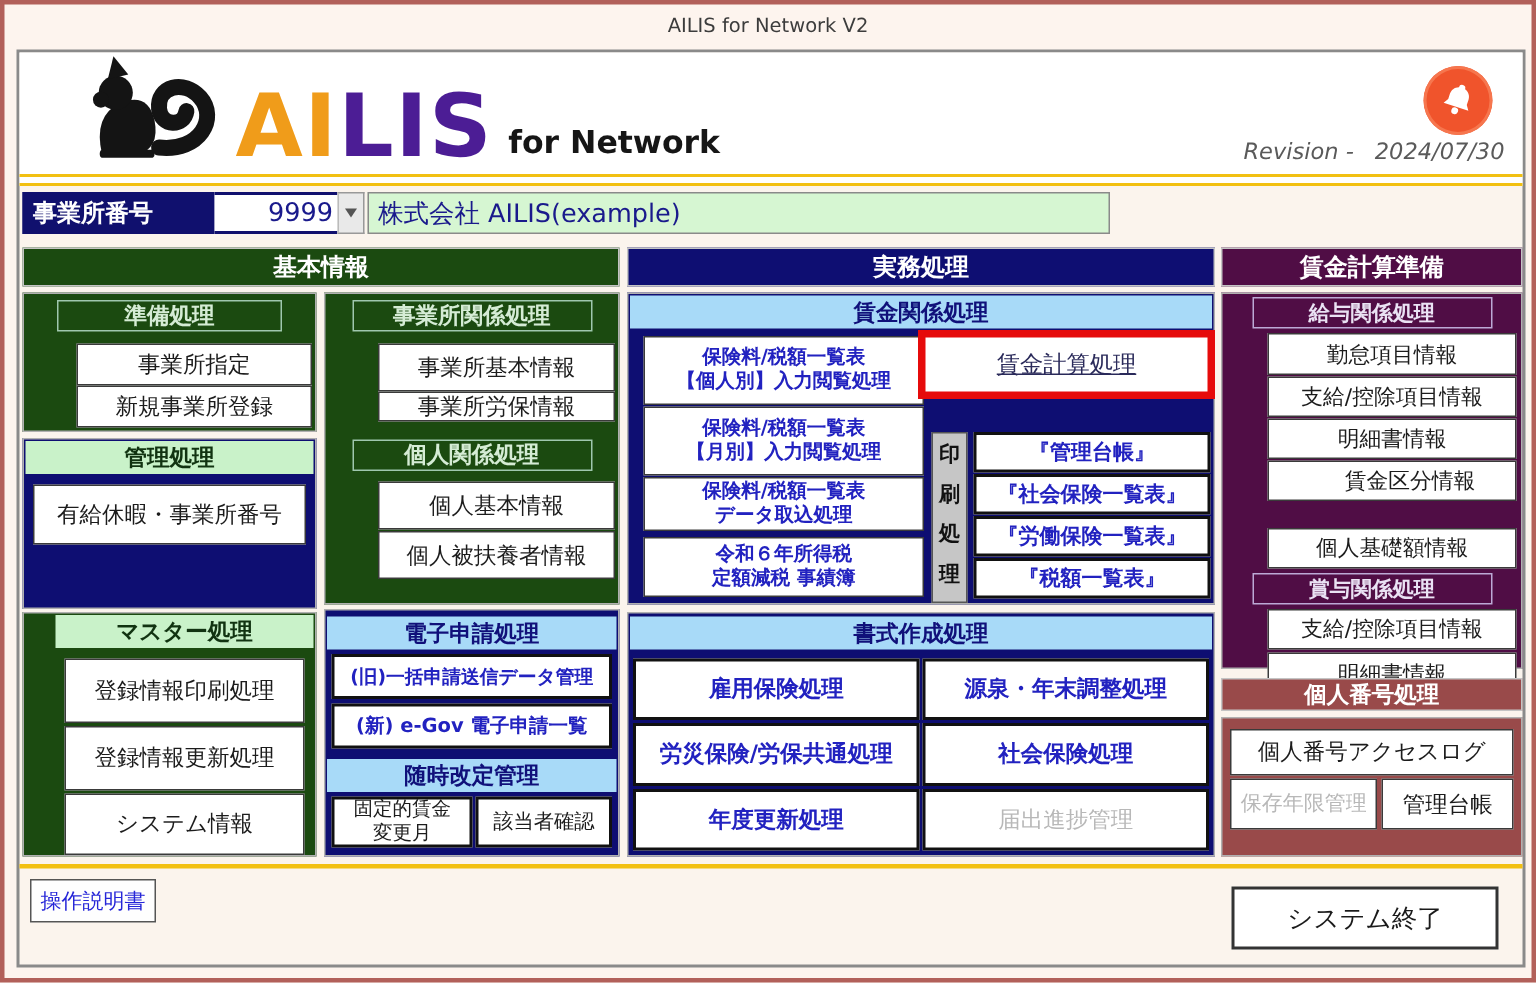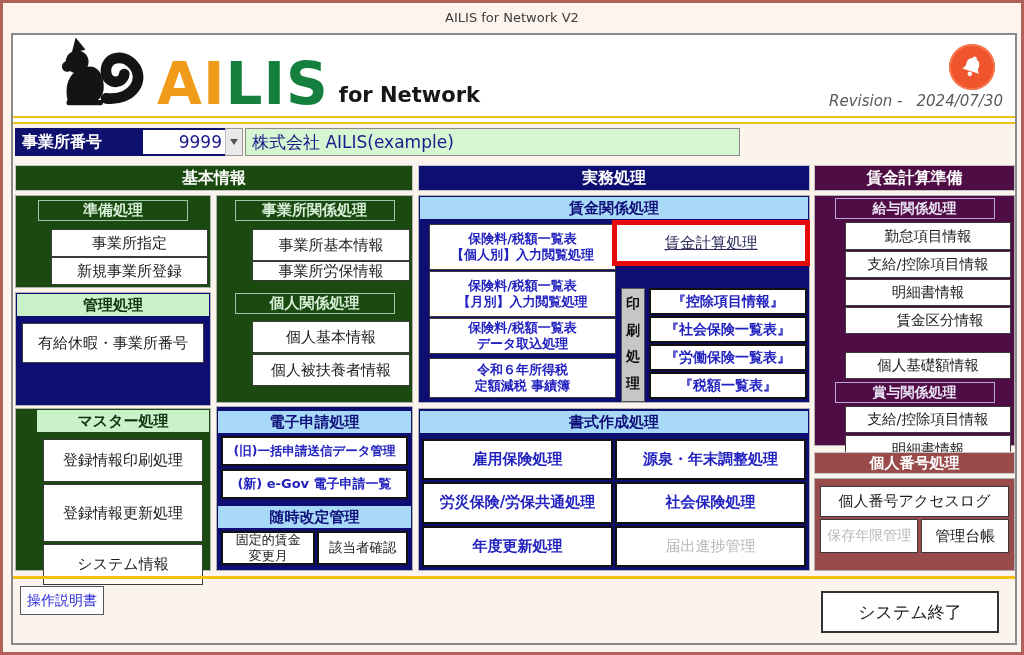--- a/index.html
+++ b/index.html
@@ -7,21 +7,21 @@
   body{font-family:"DejaVu Sans","Liberation Sans",sans-serif;background:#fff;}
   .screen{position:relative;width:1024px;height:655px;background:#fdf4ee;border:3px solid #b2605a;overflow:hidden;}
   .titlebar{position:absolute;top:7px;left:0;width:100%;text-align:center;font-size:13px;color:#3c3c3c;}
   .main-box{position:absolute;left:8px;top:30px;width:1006px;height:612px;border:2px solid #8a8a8a;background:#fbf4ed;}
   
   .logo-area{position:absolute;left:0;top:0;width:100%;height:81px;background:#fff;}
   .gold-sep{position:absolute;left:0;top:81px;width:100%;height:8px;background:#fff;border-top:2px solid #f2c011;border-bottom:2px solid #f2c011;}
   .logo-row{position:absolute;left:42px;top:2px;height:76px;display:flex;align-items:flex-end;}
   .logo-big{font-size:58px;font-weight:bold;line-height:1;letter-spacing:1px;}
   .logo-ai{color:#f09c1a;}
-  .logo-lis{color:#15803d;}
+  .logo-lis{color:#4c1d95;}
   .logo-sub{font-size:21px;font-weight:bold;color:#161616;margin-left:10px;padding-bottom:6px;}
   .squirrel{margin-right:6px;}
   .bell{position:absolute;right:20px;top:9px;width:46px;height:46px;border-radius:50%;background:#f0542c;display:flex;align-items:center;justify-content:center;box-shadow:0 0 0 2px #f6764e inset;}
   .revision{position:absolute;right:12px;top:57px;font-style:italic;color:#5a5a5a;font-size:15px;}
   .revision span{margin-left:14px;}
   
   .office-row{position:absolute;left:2px;top:93px;height:28px;display:flex;align-items:stretch;}
   .office-label{width:128px;background:#10106e;color:#fff;font-size:16px;font-weight:bold;display:flex;align-items:center;padding-left:6px;border:1px solid #10106e;}
   .office-input{width:82px;background:#fff;color:#1a1a8c;font-size:17px;border-top:2px solid #10106e;border-bottom:2px solid #10106e;display:flex;align-items:center;justify-content:flex-end;padding-right:3px;}
   .office-dd{width:18px;background:#e9e9e9;border:1px solid #999;border-left:1px solid #bbb;display:flex;align-items:center;justify-content:center;}
@@ -112,21 +112,21 @@
     </div>
 
     <div class="panel bg-navy" style="left:2px;top:257px;width:196px;height:114px;">
       <div class="bar-label bar-green">管理処理</div>
       <div class="btn" style="margin:7px 6px 0;height:40px;">有給休暇・事業所番号</div>
     </div>
 
     <div class="panel bg-green" style="left:2px;top:373px;width:196px;height:163px;padding-left:20px;">
       <div class="bar-label bar-green">マスター処理</div>
       <div class="btn" style="margin:7px 7px 0;height:43px;">登録情報印刷処理</div>
-      <div class="btn" style="margin:2px 7px 0;height:58px;">登録情報更新処理</div>
+      <div class="btn" style="margin:2px 7px 0;height:43px;">登録情報更新処理</div>
       <div class="btn" style="margin:2px 7px 0;height:41px;">システム情報</div>
     </div>
 
     <div class="panel bg-green" style="left:203px;top:160px;width:197px;height:208px;">
       <div class="outline-label" style="width:160px;">事業所関係処理</div>
       <div class="btn" style="margin:8px 2px 0 35px;height:32px;">事業所基本情報</div>
       <div class="btn" style="margin:0 2px 0 35px;height:20px;">事業所労保情報</div>
       <div class="outline-label" style="width:160px;margin-top:12px;">個人関係処理</div>
       <div class="btn" style="margin:7px 2px 0 35px;height:32px;">個人基本情報</div>
       <div class="btn" style="margin:1px 2px 0 35px;height:32px;">個人被扶養者情報</div>
@@ -152,21 +152,21 @@
         <div class="btn btn-blue btn-2line" style="height:46px;margin-top:1px;">保険料/税額一覧表
 【月別】入力閲覧処理</div>
         <div class="btn btn-blue btn-2line" style="height:36px;margin-top:1px;">保険料/税額一覧表
 データ取込処理</div>
         <div class="btn btn-blue btn-2line" style="height:40px;margin-top:4px;">令和６年所得税
 定額減税 事績簿</div>
       </div>
       <div class="btn" style="position:absolute;left:193px;top:24px;width:198px;height:46px;border:5px solid #e60b0b;font-size:15.5px;color:#2a2a5a;text-decoration:underline;">賃金計算処理</div>
       <div class="vlabel" style="left:202px;top:92px;width:24px;height:114px;">印刷処理</div>
       <div style="position:absolute;left:230px;top:92px;width:158px;">
-        <div class="btn btn-blue thick" style="height:27px;font-size:14px;">『控除項目情報』</div>
+        <div class="btn btn-blue thick" style="height:27px;font-size:14px;">『管理台帳』</div>
         <div class="btn btn-blue thick" style="height:27px;margin-top:1px;font-size:14px;">『社会保険一覧表』</div>
         <div class="btn btn-blue thick" style="height:27px;margin-top:1px;font-size:14px;">『労働保険一覧表』</div>
         <div class="btn btn-blue thick" style="height:27px;margin-top:1px;font-size:14px;">『税額一覧表』</div>
       </div>
     </div>
 
     <div class="panel bg-navy" style="left:405px;top:373px;width:392px;height:163px;">
       <div class="bar-label bar-blue" style="margin-top:2px;">書式作成処理</div>
       <div style="position:absolute;left:3px;right:3px;top:30px;bottom:3px;display:grid;grid-template-columns:1fr 1fr;gap:2px;">
         <div class="btn btn-blue thick">雇用保険処理</div>

